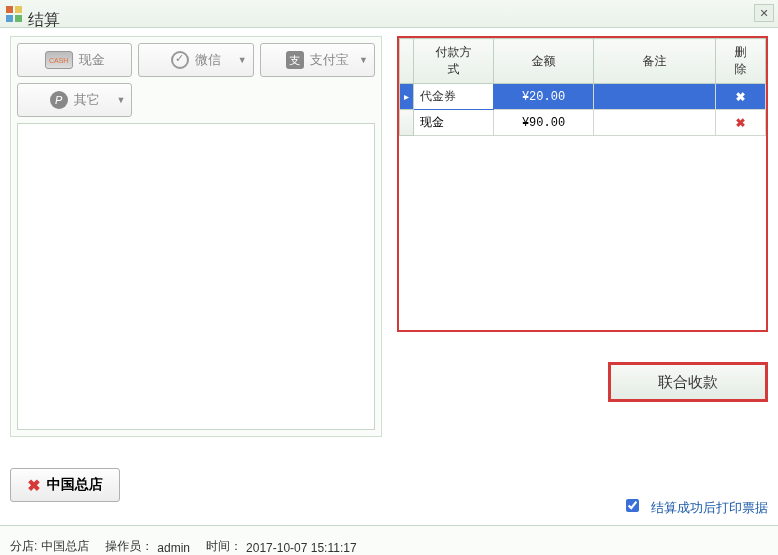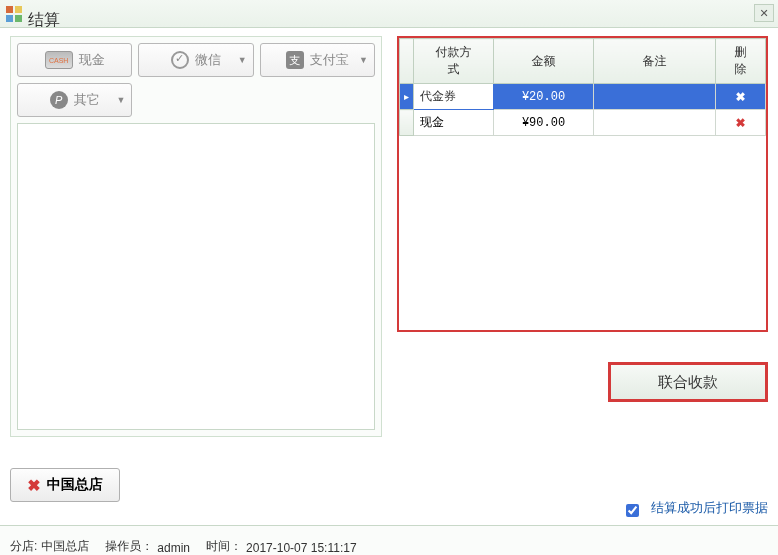--- a/index.html
+++ b/index.html
@@ -56,21 +56,21 @@
 .col-del { width: 50px; text-align: center; }
 .amount-cell { text-align: center; font-family: "Courier New", monospace; }
 .del-cell { text-align: center; color: #d43a3a; font-weight: bold; cursor: pointer; }
 
 .action-row { display: flex; justify-content: flex-end; margin-top: 30px; }
 .combine-btn { width: 160px; height: 40px; border: 3px solid #d43a3a; background: linear-gradient(#f6f9f6, #e4ece4); font-size: 15px; font-weight: normal; color: #333; cursor: pointer; }
 
 .bottom-row { display: flex; align-items: center; margin-top: 16px; }
 .cancel-btn { width: 110px; height: 34px; background: linear-gradient(#fdfdfd, #ececec); border: 1px solid #b0b0b0; border-radius: 3px; display: flex; align-items: center; justify-content: center; gap: 6px; font-size: 14px; font-weight: bold; cursor: pointer; }
 .cancel-btn .x { color: #d43a3a; font-size: 16px; }
-.print-wrap { margin-left: auto; display: flex; align-items: flex-end; gap: 12px; font-size: 13px; color: #1a5aa8; margin-top: 46px; }
+.print-wrap { margin-left: auto; display: flex; align-items: flex-start; gap: 12px; font-size: 13px; color: #1a5aa8; margin-top: 46px; }
 .print-wrap input { accent-color: #3a6fd8; }
 
 .statusbar { height: 30px; border-top: 1px solid #c8d8c8; background: #fafcfa; display: flex; align-items: flex-end; padding: 0 10px; font-size: 12px; color: #333; gap: 4px; }
 .statusbar .seg { margin-right: 12px; }
 </style>
 </head>
 <body>
 
 <div class="titlebar">
   <span class="app-icon"></span>

